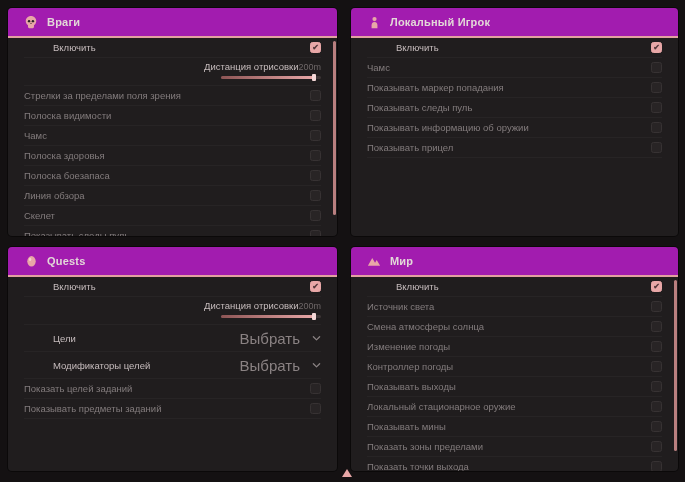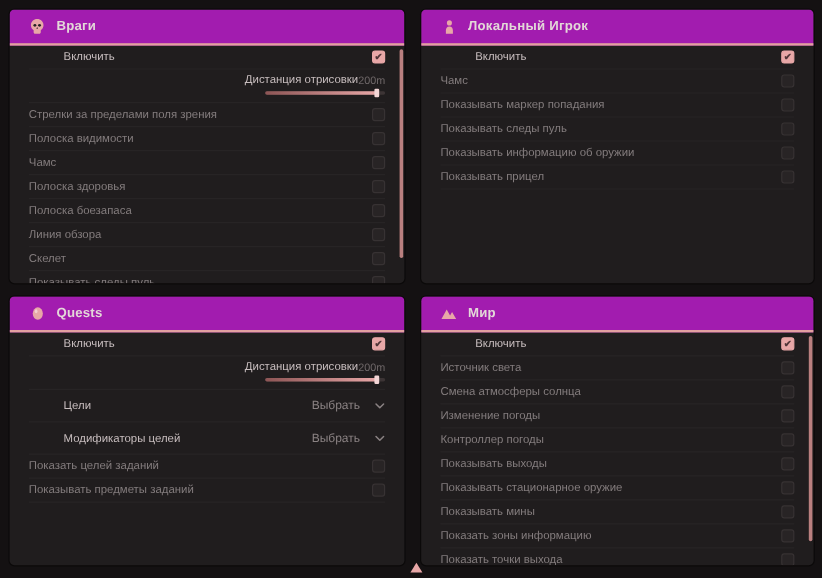--- a/index.html
+++ b/index.html
@@ -43,21 +43,21 @@
   }
   .checkbox.checked{background:#e8a7a7;border-color:#e8a7a7;}
   .slider-row{height:28px;flex-direction:column;align-items:flex-end;justify-content:flex-start;padding-top:3px;box-sizing:border-box;}
   .slider-top{display:flex;align-items:center;justify-content:space-between;}
   .row-value{font-size:9px;color:#6e6768;}
   .slider-track{margin-top:4px;width:100px;height:3px;background:#3c3435;border-radius:2px;position:relative;}
   .slider-fill{height:100%;background:linear-gradient(90deg,#8d5555,#e8a7a7);border-radius:2px;}
   .slider-handle{position:absolute;top:-2px;width:4px;height:7px;background:#f3d6d6;border-radius:1px;}
   .dropdown-row{height:26px;}
   .dropdown{display:flex;align-items:center;gap:12px;cursor:default;}
-  .dropdown-value{font-size:10px;color:#8a8283;}
+  .dropdown-value{font-size:15px;color:#8a8283;}
   .chev{display:block;}
   .scroll-thumb{position:absolute;right:1px;top:3px;width:3px;height:88%;background:#b97f7f;border-radius:2px;}
   .cursor{
     position:absolute;left:342px;top:469px;width:0;height:0;
     border-left:5px solid transparent;border-right:5px solid transparent;
     border-bottom:8px solid #e8a7a7;
   }
 </style>
 </head>
 <body>
@@ -247,29 +247,29 @@
         </div>
         <div class="row checkbox-row">
           <span class="row-label">Контроллер погоды</span>
           <span class="checkbox"></span>
         </div>
         <div class="row checkbox-row">
           <span class="row-label">Показывать выходы</span>
           <span class="checkbox"></span>
         </div>
         <div class="row checkbox-row">
-          <span class="row-label">Показывать стационарное оружие</span>
+          <span class="row-label">Локальный стационарное оружие</span>
           <span class="checkbox"></span>
         </div>
         <div class="row checkbox-row">
           <span class="row-label">Показывать мины</span>
           <span class="checkbox"></span>
         </div>
         <div class="row checkbox-row">
-          <span class="row-label">Показать зоны информацию</span>
+          <span class="row-label">Показать зоны пределами</span>
           <span class="checkbox"></span>
         </div>
         <div class="row checkbox-row">
           <span class="row-label">Показать точки выхода</span>
           <span class="checkbox"></span>
         </div>
         <div class="scroll-thumb"></div>
       </div>
   </div>
 

